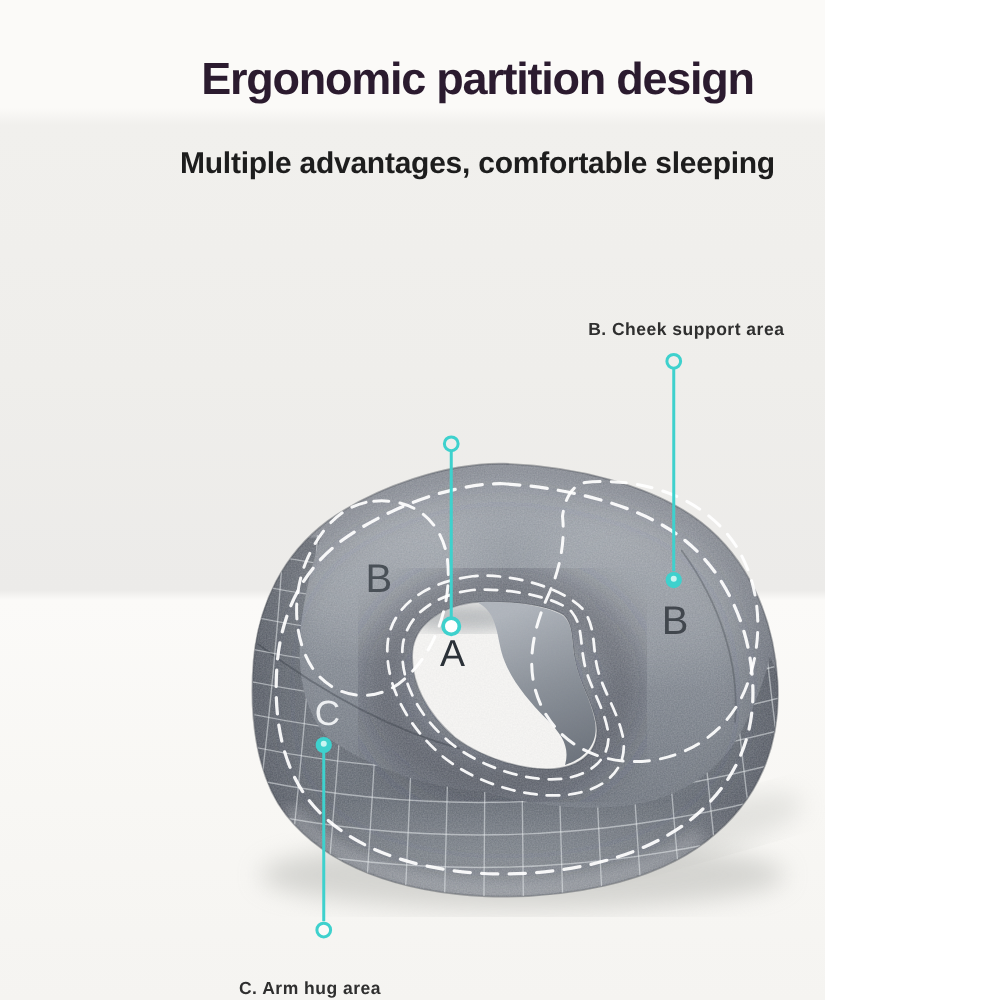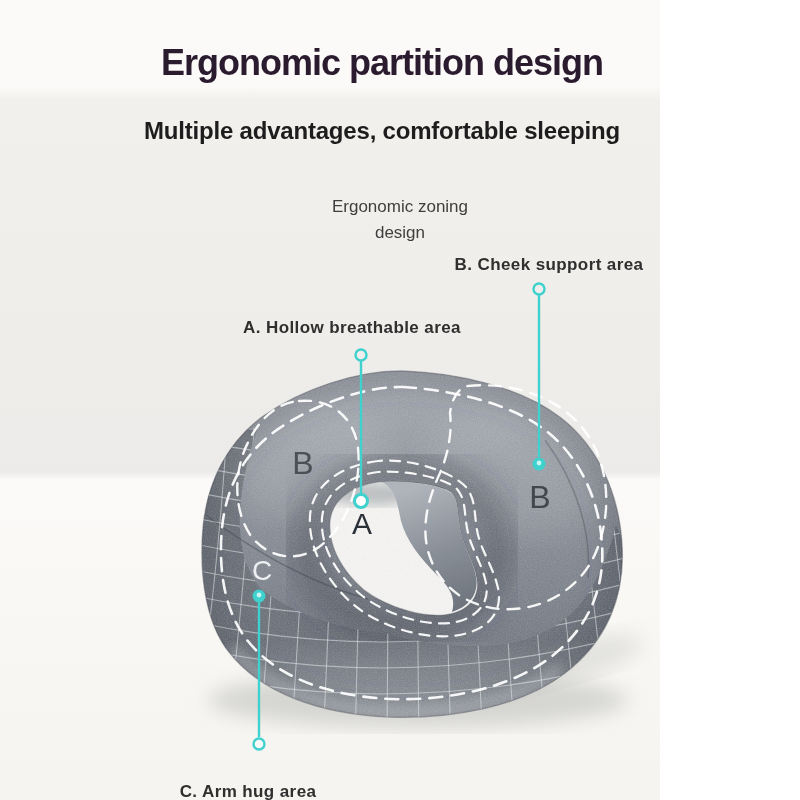--- a/index.html
+++ b/index.html
@@ -18,21 +18,21 @@
   .subtitle{
     position:absolute;left:382px;top:117px;transform:translateX(-50%);
     font-size:24px;font-weight:bold;letter-spacing:-0.2px;color:#1d1d1d;white-space:nowrap;
   }
   .caption{
     position:absolute;left:400px;top:194px;transform:translateX(-50%);
     width:165px;text-align:center;font-size:17px;line-height:1.55;color:#3f3f3f;
   }
   .zone-label{
     position:absolute;transform:translateX(-50%);
-    font-size:17px;font-weight:bold;letter-spacing:.4px;color:#2f2f2f;white-space:nowrap;
+    font-size:14px;font-weight:bold;letter-spacing:.4px;color:#2f2f2f;white-space:nowrap;
   }
   .zone-label.a{left:352px;top:318px;}
   .zone-label.b{left:549px;top:255px;}
   .zone-label.c{left:248px;top:782px;}
   .zone-letter{
     position:absolute;transform:translate(-50%,-50%);font-weight:400;
   }
   .zone-letter.bl{left:303px;top:463px;font-size:32px;color:rgba(62,68,75,.88);}
   .zone-letter.br{left:540px;top:497px;font-size:32px;color:rgba(55,61,68,.9);}
   .zone-letter.a{left:362px;top:524px;font-size:30px;color:#2b3138;}
@@ -41,21 +41,20 @@
   .dashed{fill:none;stroke:#ffffff;stroke-linecap:round;opacity:.93;}
   #grid-lines path{fill:none;stroke:rgba(238,241,243,.5);stroke-width:1.1px;}
 </style>
 </head>
 <body>
 
 <div class="stage">
 
   <div class="title">Ergonomic partition design</div>
   <div class="subtitle">Multiple advantages, comfortable sleeping</div>
-  <div class="caption">Ergonomic zoning design</div>
 
   <svg class="pillow" width="800" height="800" viewBox="0 0 800 800">
     <defs>
       <linearGradient id="bodyGrad" x1="0" y1="371" x2="0" y2="717" gradientUnits="userSpaceOnUse">
         <stop offset="0" stop-color="#a7acb3"></stop>
         <stop offset="0.3" stop-color="#8e949c"></stop>
         <stop offset="0.55" stop-color="#7d838c"></stop>
         <stop offset="0.78" stop-color="#6f757e"></stop>
         <stop offset="1" stop-color="#9aa0a6"></stop>
       </linearGradient>
@@ -200,16 +199,15 @@
       </g>
     </g>
   </svg>
 
   <span class="zone-letter bl">B</span>
   <span class="zone-letter br">B</span>
   <span class="zone-letter a">A</span>
   <span class="zone-letter c">C</span>
 
   <div class="zone-label b">B. Cheek support area</div>
-  <div class="zone-label a">A. Hollow breathable area</div>
   <div class="zone-label c">C. Arm hug area</div>
 
 </div>
 
 </body></html>

